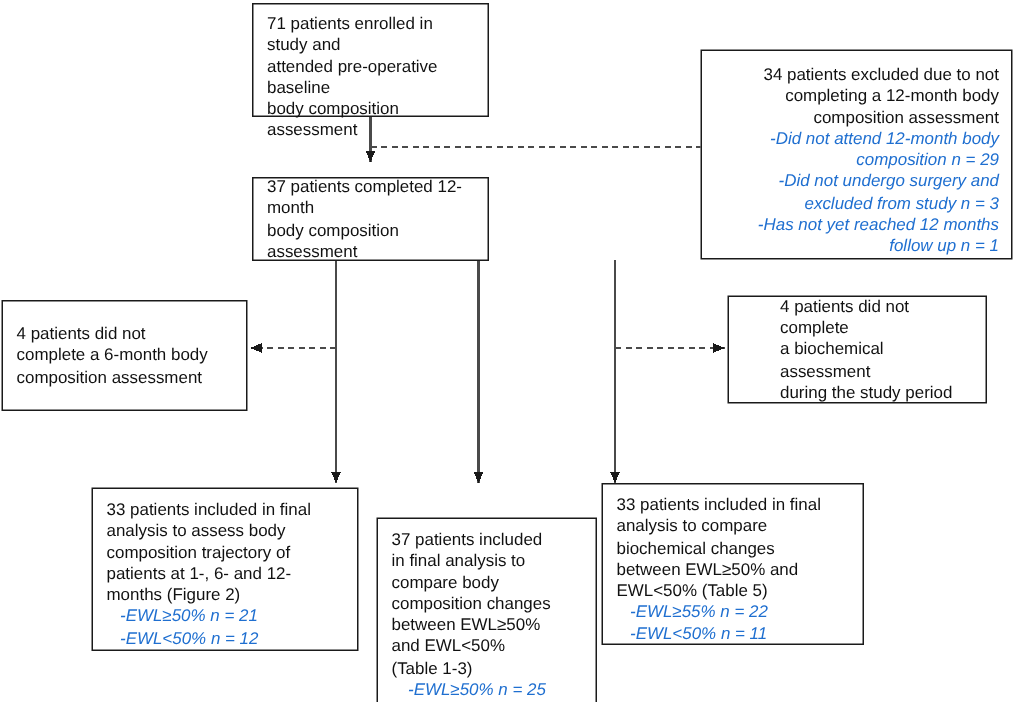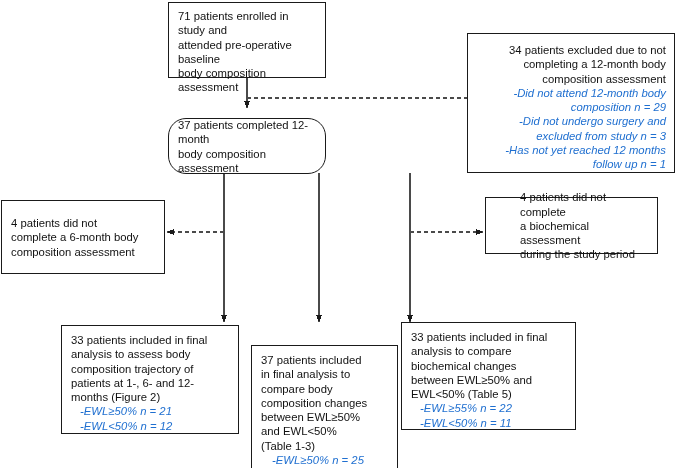--- a/index.html
+++ b/index.html
@@ -99,32 +99,32 @@
 completing a 12-month body
 composition assessment</span>
     <span class="blue">-Did not attend 12-month body
 composition n = 29</span>
     <span class="blue">-Did not undergo surgery and
 excluded from study n = 3</span>
     <span class="blue">-Has not yet reached 12 months
 follow up n = 1</span>
   </div>
 
-  <div class="box" style="left:168px; top:118px; width:158px; height:56px; display:flex; align-items:center;border-radius:18px;">
+  <div class="box" style="left:168px; top:118px; width:158px; height:56px; display:flex; align-items:center;">
     <span class="blk">37 patients completed 12-month
 body composition assessment</span>
   </div>
 
   <div class="box" style="left:1px; top:200px; width:164px; height:74px; display:flex; align-items:center;">
     <span class="blk">4 patients did not
 complete a 6-month body
 composition assessment</span>
   </div>
 
-  <div class="box" style="left:485px; top:197px; width:173px; height:57px; display:flex; align-items:center;padding-left:34px;">
+  <div class="box" style="left:485px; top:197px; width:173px; height:72px; display:flex; align-items:center;padding-left:34px;">
     <span class="blk">4 patients did not complete
 a biochemical assessment
 during the study period</span>
   </div>
 
   <div class="box" style="left:61px; top:325px; width:178px; height:109px; padding-top:7px;">
     <span class="blk">33 patients included in final
 analysis to assess body
 composition trajectory of
 patients at 1-, 6- and 12-

